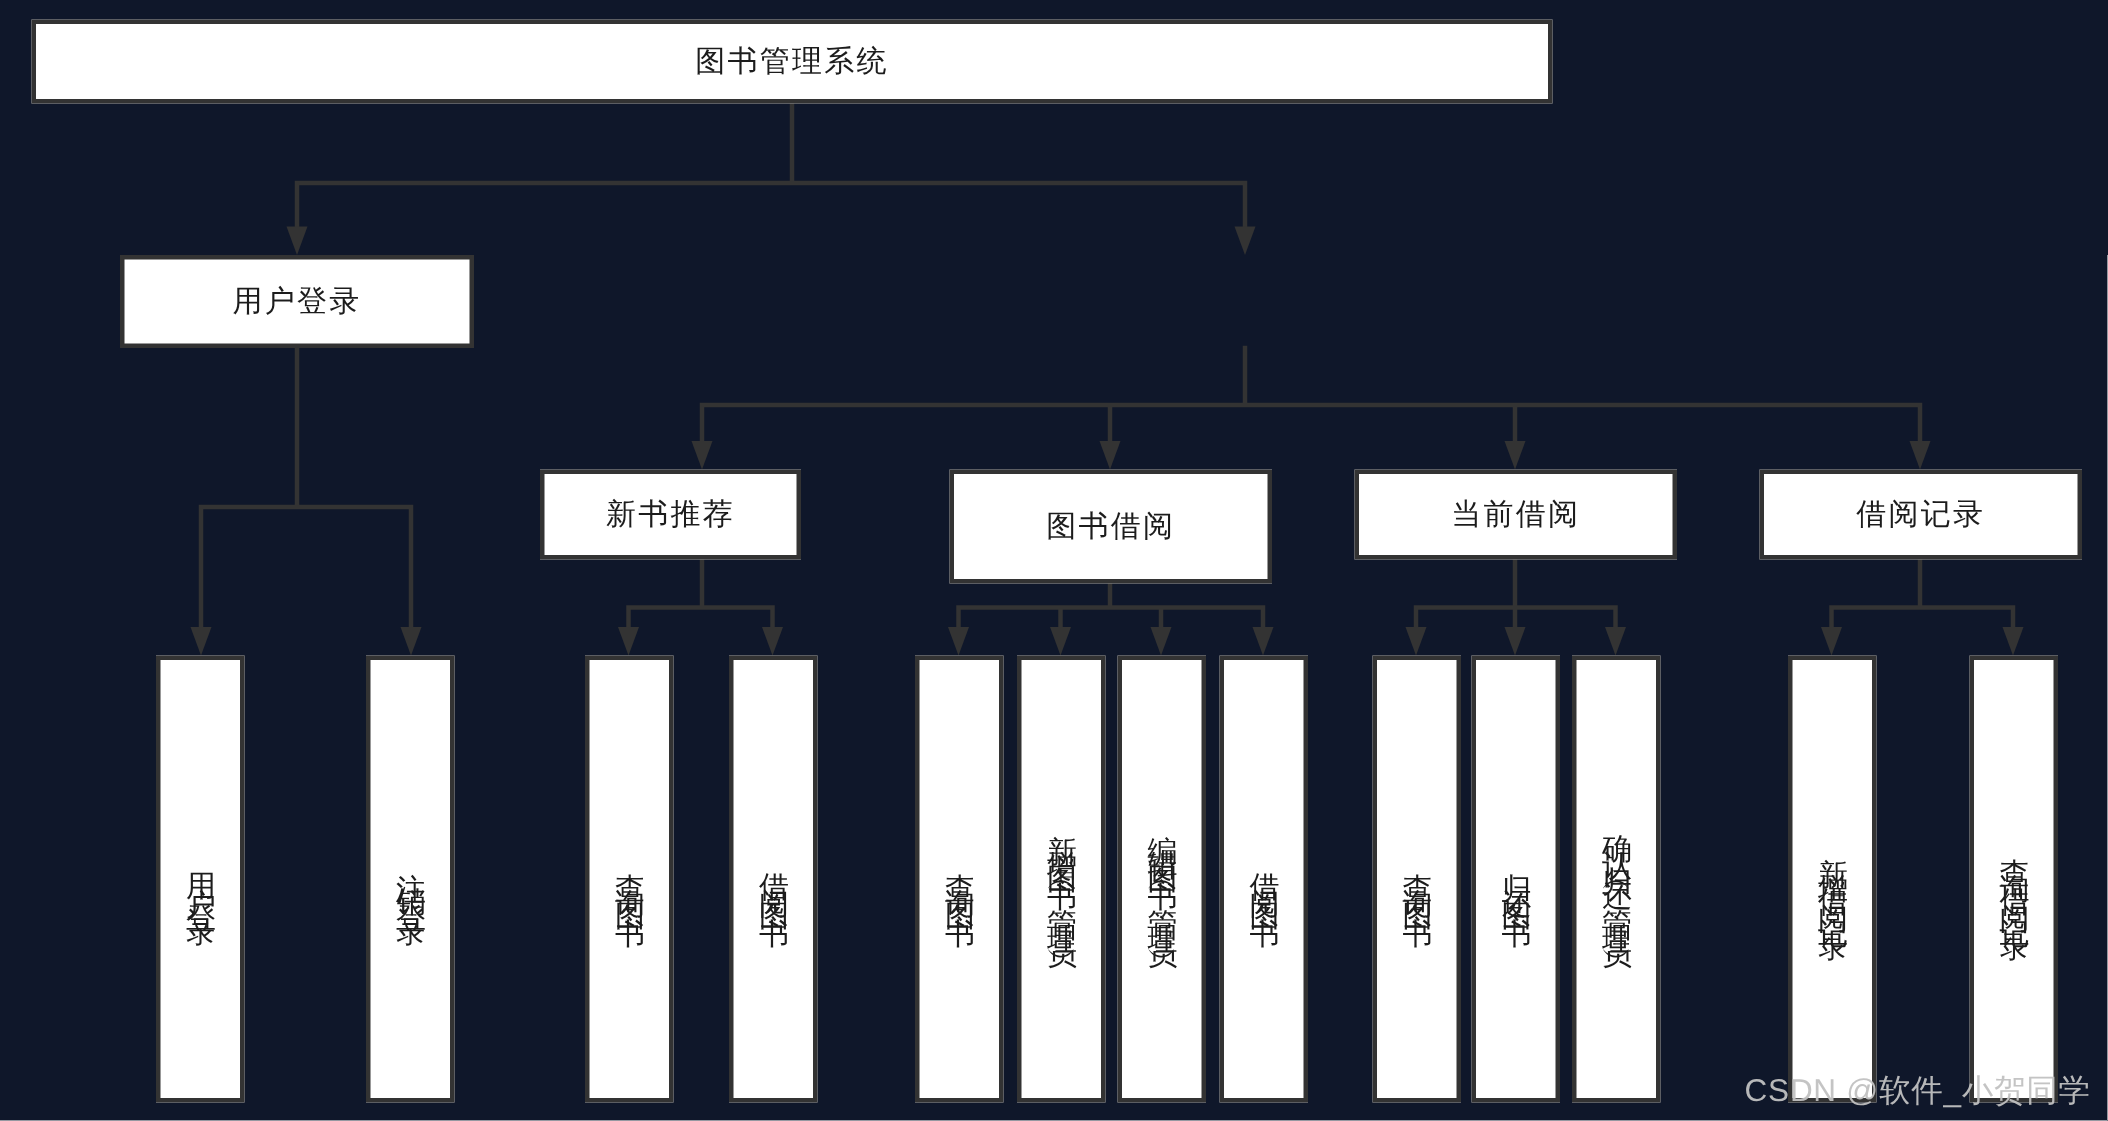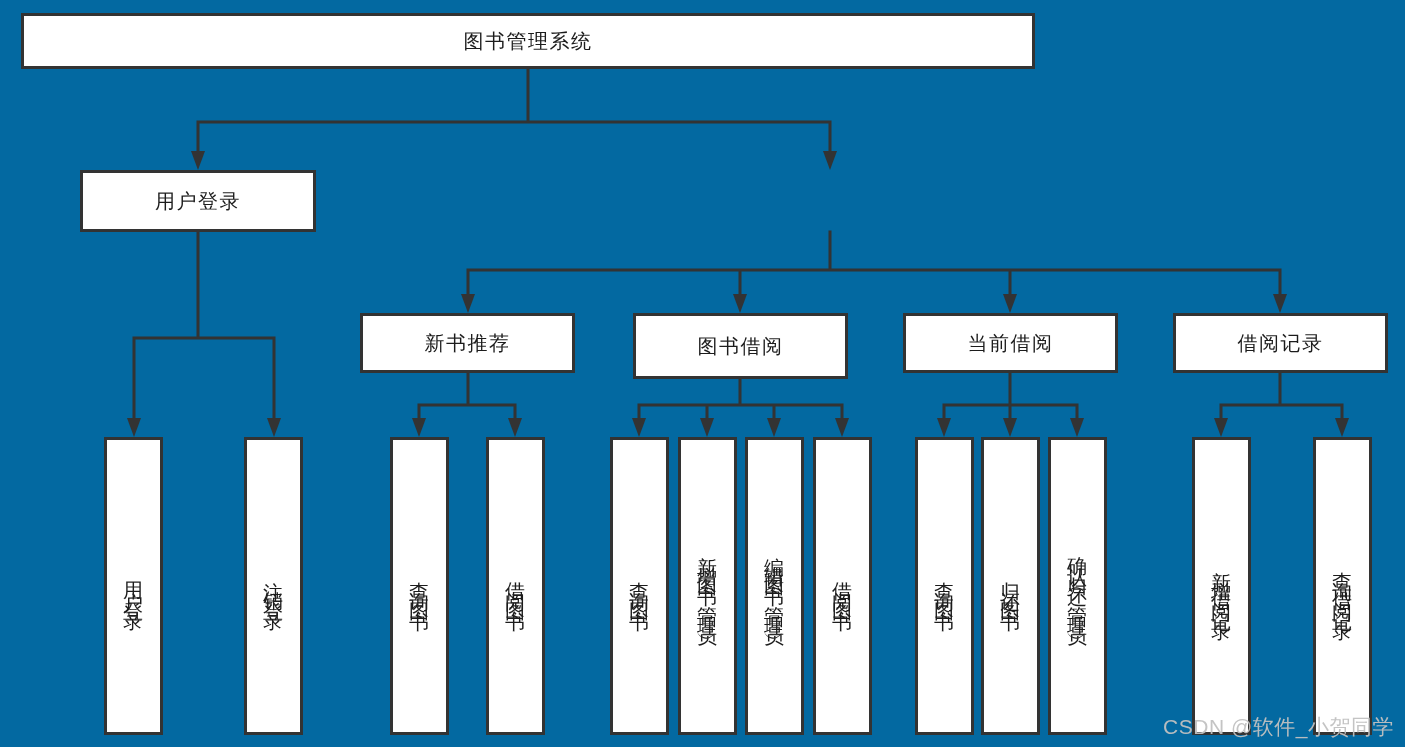--- a/index.html
+++ b/index.html
@@ -1,17 +1,17 @@
 <!DOCTYPE html>
 <html><head>
 <meta charset="utf-8">
 <style>
   html,body{margin:0;padding:0;background:#ffffff;}
   .canvas{
-    position:relative;width:1405px;height:747px;background:#0369a1;
+    position:relative;width:1405px;height:747px;background:#0f172a;
     font-family:"Liberation Sans",sans-serif;overflow:hidden;
   }
   .connectors{position:absolute;left:0;top:0;}
   .box{
     position:absolute;background:#ffffff;border:3px solid #333333;box-sizing:border-box;
     display:flex;align-items:center;justify-content:center;
     color:#1c1c1c;font-size:20px;line-height:1;
   }
   .h{letter-spacing:1.5px;}
   .v{
@@ -60,22 +60,22 @@
       <polygon points="1070,418 1084,418 1077,437"></polygon>
       <polygon points="1214,418 1228,418 1221,437"></polygon>
       <polygon points="1335,418 1349,418 1342,437"></polygon>
     </g>
   </svg>
 
   <div class="box h" style="left:21px;top:13px;width:1014px;height:56px">图书管理系统</div>
 
   <div class="box h" style="left:80px;top:170px;width:236px;height:62px">用户登录</div>
 
-  <div class="box h" style="left:360px;top:313px;width:215px;height:60px">新书推荐</div>
-  <div class="box h" style="left:633px;top:313px;width:215px;height:66px">图书借阅</div>
+  <div class="box h" style="left:360px;top:313px;width:174px;height:60px">新书推荐</div>
+  <div class="box h" style="left:633px;top:313px;width:215px;height:76px">图书借阅</div>
   <div class="box h" style="left:1173px;top:313px;width:215px;height:60px">借阅记录</div>
   <div class="box h" style="left:903px;top:313px;width:215px;height:60px">当前借阅</div>
 
   <div class="box v" style="left:104px;top:437px;width:59px;height:298px">用户登录</div>
   <div class="box v" style="left:244px;top:437px;width:59px;height:298px">注销登录</div>
 
   <div class="box v" style="left:390px;top:437px;width:59px;height:298px">查询图书</div>
   <div class="box v" style="left:486px;top:437px;width:59px;height:298px">借阅图书</div>
 
   <div class="box v" style="left:610px;top:437px;width:59px;height:298px">查询图书</div>

